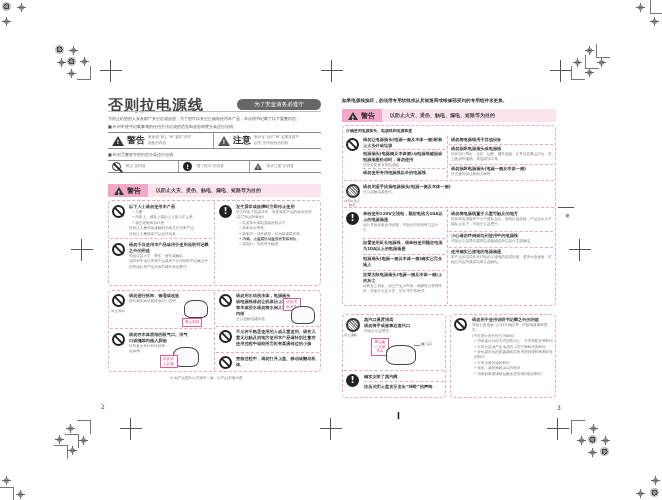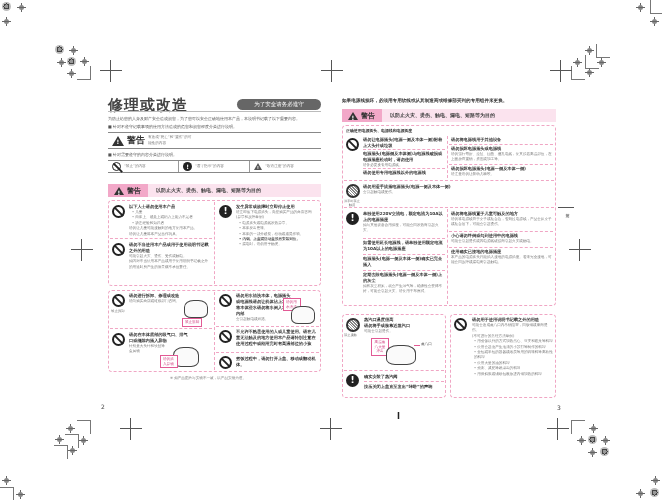--- a/index.html
+++ b/index.html
@@ -157,31 +157,36 @@
   </div>
 <div class="target" style="left:600px;top:447px;"></div>
 <div class="reg" style="left:651px;top:476px;">
     <span class="dot"></span>
   </div>
 <div class="reg" style="left:636px;top:489px;">
     <span class="dot"></span>
   </div>
 <div class="target" style="left:650px;top:488px;"></div>
 
-<div class="abs title">修理或改造</div>
+<div class="abs title">否则拉电源线</div>
 <div class="abs pill">为了安全请务必遵守</div>
 <div class="hr" style="left:108px;top:111px;width:213px;background:#bbb;"></div>
 <div class="abs small" style="left:108px;top:116px;width:215px;white-space:nowrap;overflow:hidden;">为防止给您的人身及财产安全造成损害，为了您可以安全正确地使用本产品，本说明书记载了以下重要内容。</div>
 <div class="abs small" style="left:108px;top:124px;width:215px;white-space:nowrap;overflow:hidden;">■ 针对不遵守记载事项的使用方法造成的危害和损害程度分类进行说明。</div>
 
 <div class="legendbox" style="left:108px;top:132px;width:213px;height:17px;">
   <div class="cell" style="width:106px;">
     <span class="tri"></span>
     <span class="warnword">警告</span>
     <span class="tiny" style="width:44px;">有造成“死亡”和“重伤”的可能性的内容</span>
+  </div>
+  <div class="cell" style="width:107px;">
+    <span class="tri outline"></span>
+    <span class="warnword">注意</span>
+    <span class="tiny" style="width:46px;">有发生“轻伤”和“损害及财产损失”的可能性的内容</span>
   </div>
 </div>
 <div class="abs small" style="left:108px;top:152px;">■ 针对需要遵守的内容分类进行说明。</div>
 <div class="legendbox" style="left:108px;top:160px;width:213px;height:13px;">
   <div class="cell" style="width:71px;">
     <span style="position:relative;width:9px;height:9px;display:inline-block;">
         <span class="prohib" style="width:9px;height:9px;border-width:1.5px;left:0;top:0;"></span>
       </span>
     <span class="tiny">“禁止”的内容</span>
   </div>

